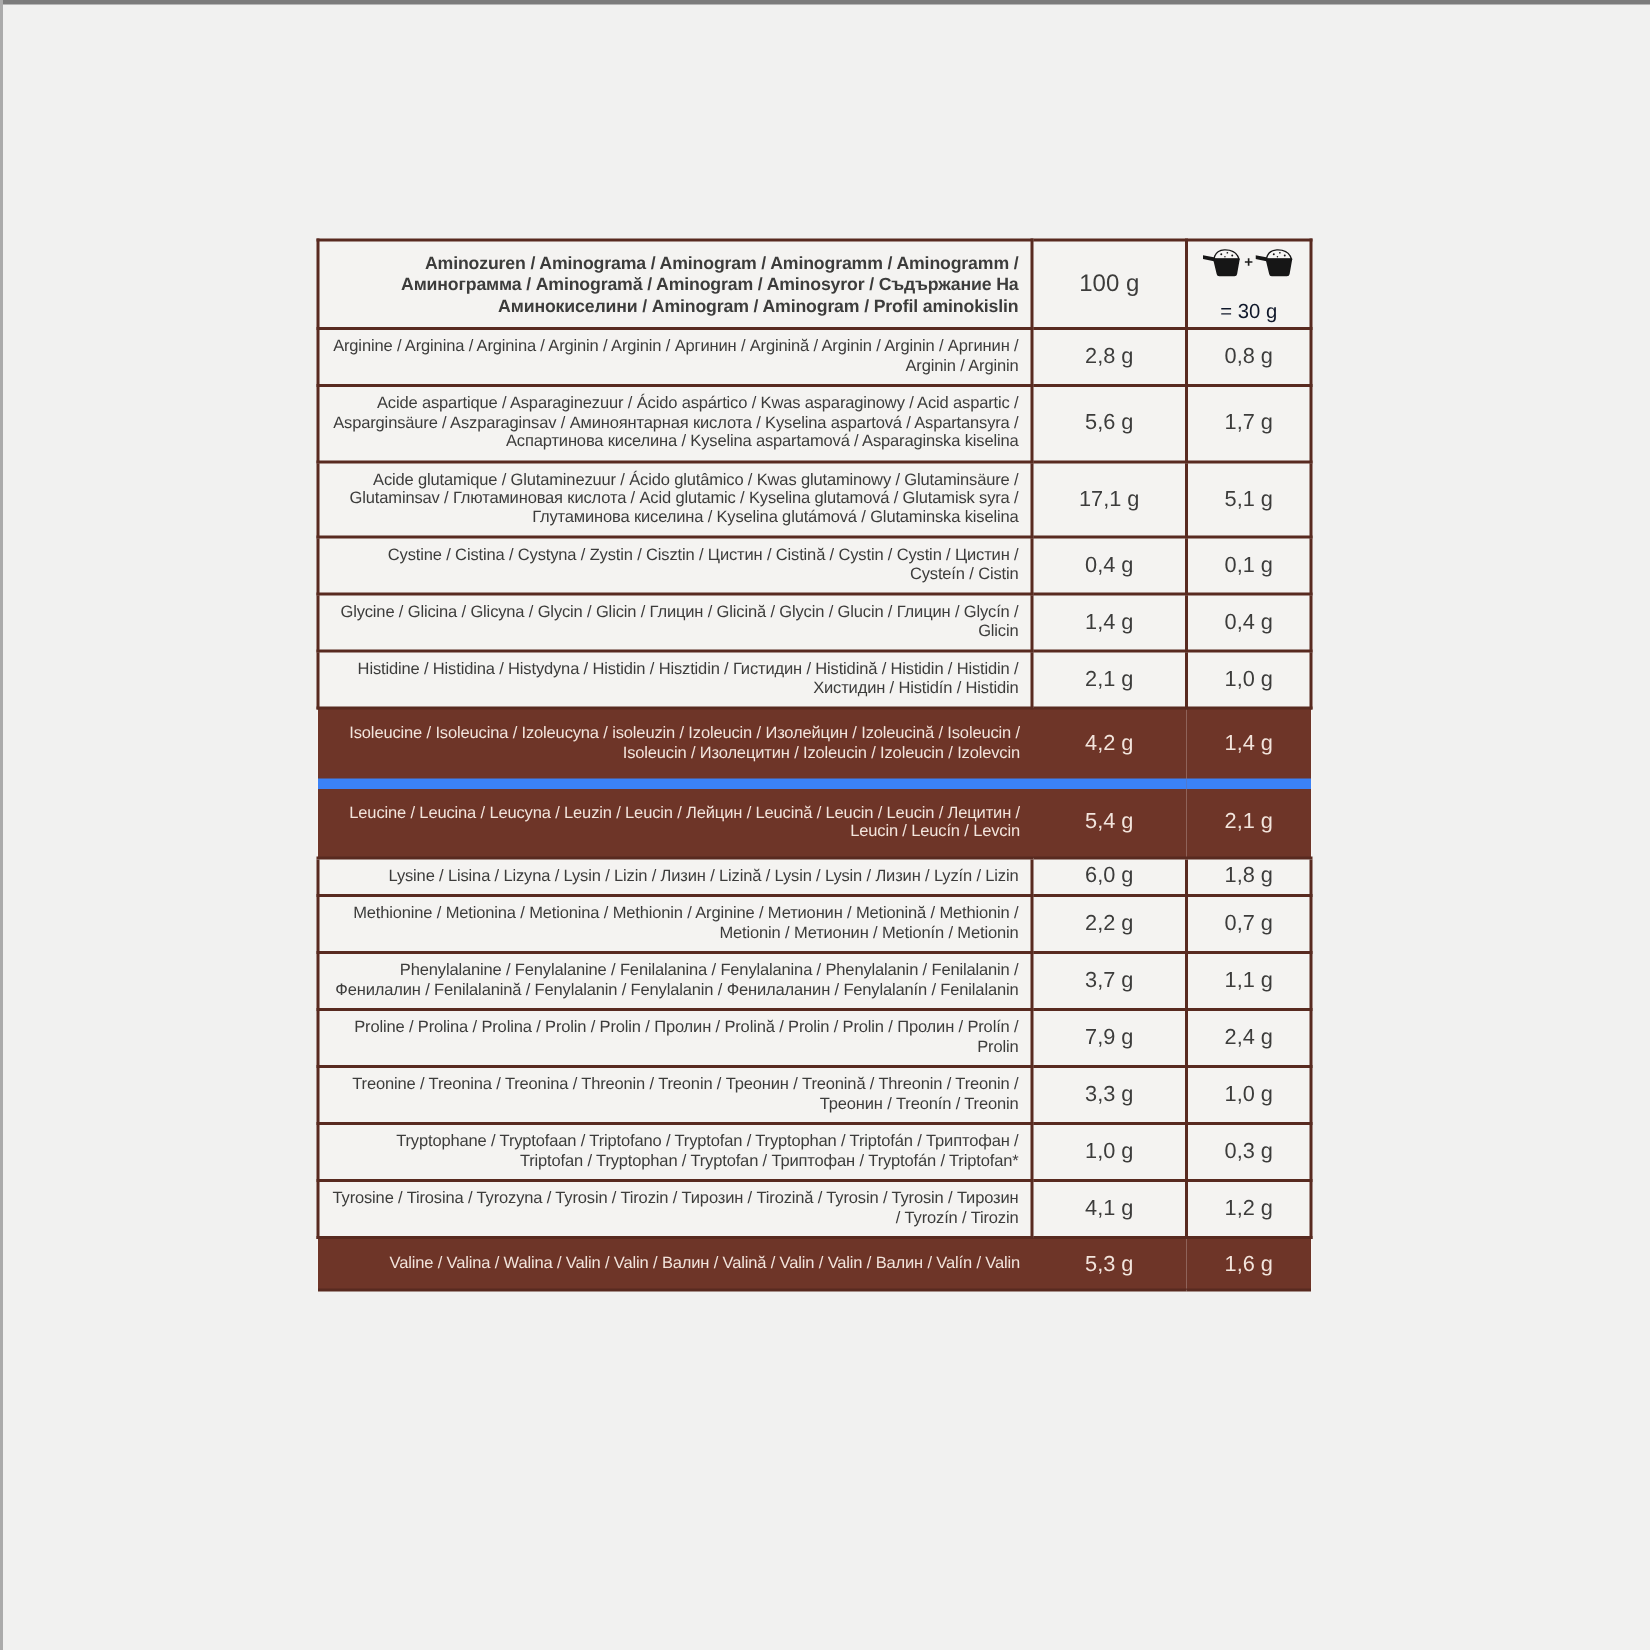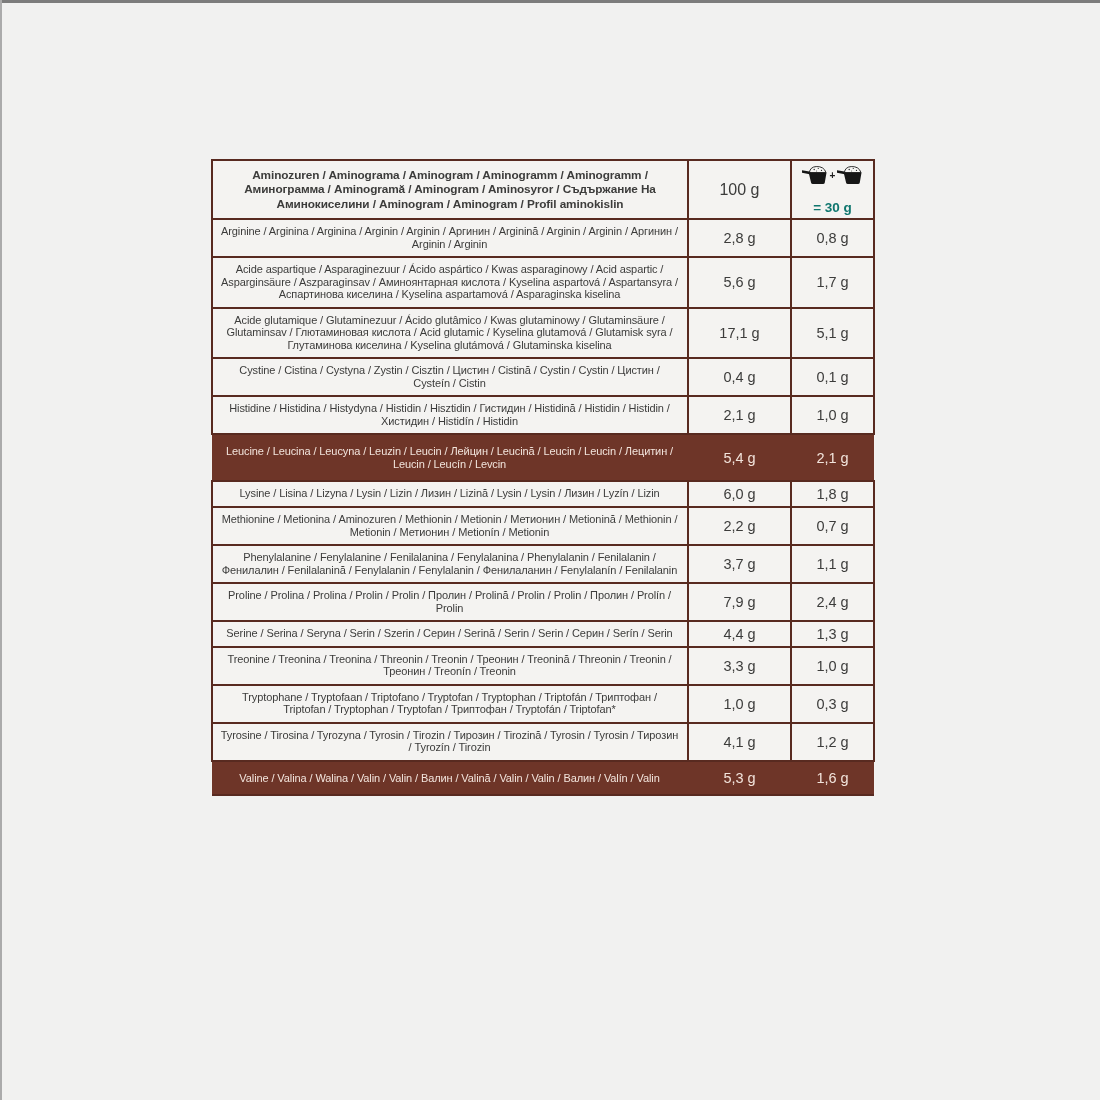--- a/index.html
+++ b/index.html
@@ -24,21 +24,21 @@
   col.c1 { width:476px; }
   col.c2 { width:103px; }
   col.c3 { width:83px; }
 
   th, td {
     border:2px solid #582a20;
     vertical-align:middle;
     color:#3c3c3b;
   }
   .lbl {
-    text-align:center;
+    text-align:right;
     font-size:11px;
     line-height:1.14;
     letter-spacing:-0.1px;
     padding:5px 8px 6px 7px;
   }
   thead .lbl {
     font-size:11.8px;
     font-weight:bold;
     line-height:1.2;
     padding:4px 8px;
@@ -46,21 +46,21 @@
   .v {
     text-align:center;
     font-size:14.5px;
     padding:2px;
   }
   .hdr100 { font-size:16px; font-weight:normal; }
   .hdrServ { padding:4px 2px 3px; }
   .scoops { display:flex; align-items:center; justify-content:center; gap:2px; }
   .scoop-icon svg { display:block; }
   .plus { font-size:10px; font-weight:bold; color:#1c1c1c; }
-  .serv-label { font-size:13.5px; font-weight:bold; margin-top:15px; color:#0f766e; }
+  .serv-label { font-size:13.5px; font-weight:normal; margin-top:15px; color:#0f172a; }
 
   tr.hl td {
     background:#6e3528;
     color:#f2e4dc;
     border-left:none;
     border-right:none;
   }
   tr.hl td.lbl { padding-top:10px; padding-bottom:10px; }
   tr.hl + tr.hl td { border-top:7px solid #3b82f6; }
 </style>
@@ -126,53 +126,58 @@
         <td class="lbl">Acide glutamique / Glutaminezuur / Ácido glutâmico / Kwas glutaminowy / Glutaminsäure / Glutaminsav / Глютаминовая кислота / Acid glutamic / Kyselina glutamová / Glutamisk syra / Глутаминова киселина / Kyselina glutámová / Glutaminska kiselina</td>
         <td class="v">17,1 g</td>
         <td class="v">5,1 g</td>
       </tr>
       <tr class="row">
         <td class="lbl">Cystine / Cistina / Cystyna / Zystin / Cisztin / Цистин / Cistină / Cystin / Cystin / Цистин / Cysteín / Cistin</td>
         <td class="v">0,4 g</td>
         <td class="v">0,1 g</td>
       </tr>
       <tr class="row">
+        <td class="lbl">Glycine / Glicina / Glicyna / Glycin / Glicin / Глицин / Glicină / Glycin / Glucin / Глицин / Glycín / Glicin</td>
+        <td class="v">1,4 g</td>
+        <td class="v">0,4 g</td>
+      </tr>
+      <tr class="row">
         <td class="lbl">Histidine / Histidina / Histydyna / Histidin / Hisztidin / Гистидин / Histidină / Histidin / Histidin / Хистидин / Histidín / Histidin</td>
         <td class="v">2,1 g</td>
         <td class="v">1,0 g</td>
+      </tr>
+      <tr class="row hl">
+        <td class="lbl">Isoleucine / Isoleucina / Izoleucyna / isoleuzin / Izoleucin / Изолейцин / Izoleucină / Isoleucin / Isoleucin / Изолецитин / Izoleucin / Izoleucin / Izolevcin</td>
+        <td class="v">4,2 g</td>
+        <td class="v">1,4 g</td>
       </tr>
       <tr class="row hl">
         <td class="lbl">Leucine / Leucina / Leucyna / Leuzin / Leucin / Лейцин / Leucină / Leucin / Leucin / Лецитин / Leucin / Leucín / Levcin</td>
         <td class="v">5,4 g</td>
         <td class="v">2,1 g</td>
       </tr>
       <tr class="row">
         <td class="lbl">Lysine / Lisina / Lizyna / Lysin / Lizin / Лизин / Lizină / Lysin / Lysin / Лизин / Lyzín / Lizin</td>
         <td class="v">6,0 g</td>
         <td class="v">1,8 g</td>
       </tr>
       <tr class="row">
-        <td class="lbl">Methionine / Metionina / Aminozuren / Methionin / Metionin / Метионин / Metionină / Methionin / Metionin / Метионин / Metionín / Metionin</td>
+        <td class="lbl">Methionine / Metionina / Metionina / Methionin / Arginine / Метионин / Metionină / Methionin / Metionin / Метионин / Metionín / Metionin</td>
         <td class="v">2,2 g</td>
         <td class="v">0,7 g</td>
       </tr>
       <tr class="row">
         <td class="lbl">Phenylalanine / Fenylalanine / Fenilalanina / Fenylalanina / Phenylalanin / Fenilalanin / Фенилалин / Fenilalanină / Fenylalanin / Fenylalanin / Фенилаланин / Fenylalanín / Fenilalanin</td>
         <td class="v">3,7 g</td>
         <td class="v">1,1 g</td>
       </tr>
       <tr class="row">
         <td class="lbl">Proline / Prolina / Prolina / Prolin / Prolin / Пролин / Prolină / Prolin / Prolin / Пролин / Prolín / Prolin</td>
         <td class="v">7,9 g</td>
         <td class="v">2,4 g</td>
-      </tr>
-      <tr class="row">
-        <td class="lbl">Serine / Serina / Seryna / Serin / Szerin / Серин / Serină / Serin / Serin / Серин / Serín / Serin</td>
-        <td class="v">4,4 g</td>
-        <td class="v">1,3 g</td>
       </tr>
       <tr class="row">
         <td class="lbl">Treonine / Treonina / Treonina / Threonin / Treonin / Треонин / Treonină / Threonin / Treonin / Треонин / Treonín / Treonin</td>
         <td class="v">3,3 g</td>
         <td class="v">1,0 g</td>
       </tr>
       <tr class="row">
         <td class="lbl">Tryptophane / Tryptofaan / Triptofano / Tryptofan / Tryptophan / Triptofán / Триптофан / Triptofan / Tryptophan / Tryptofan / Триптофан / Tryptofán / Triptofan*</td>
         <td class="v">1,0 g</td>
         <td class="v">0,3 g</td>

